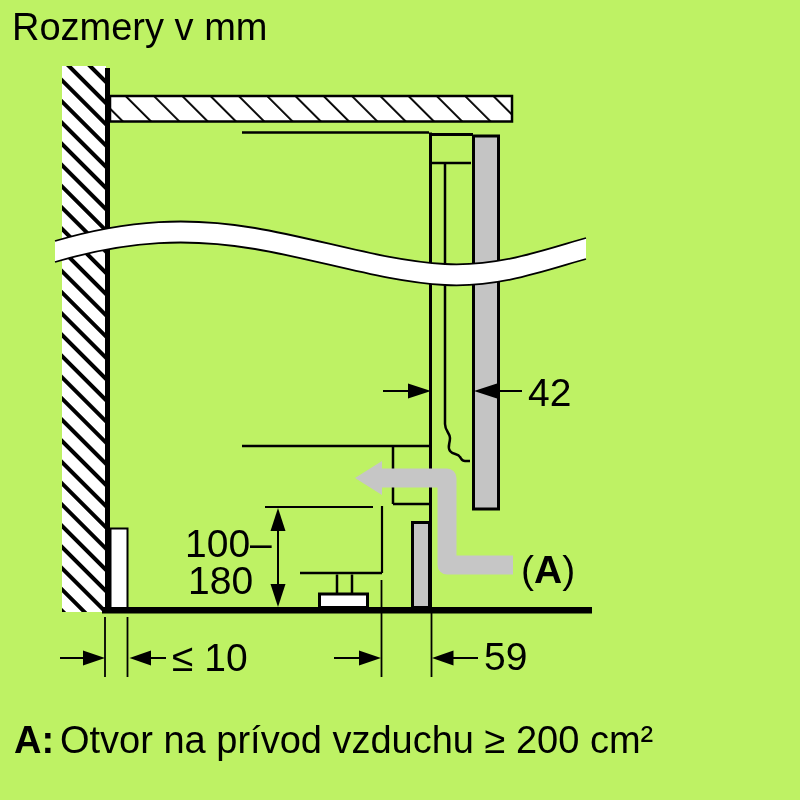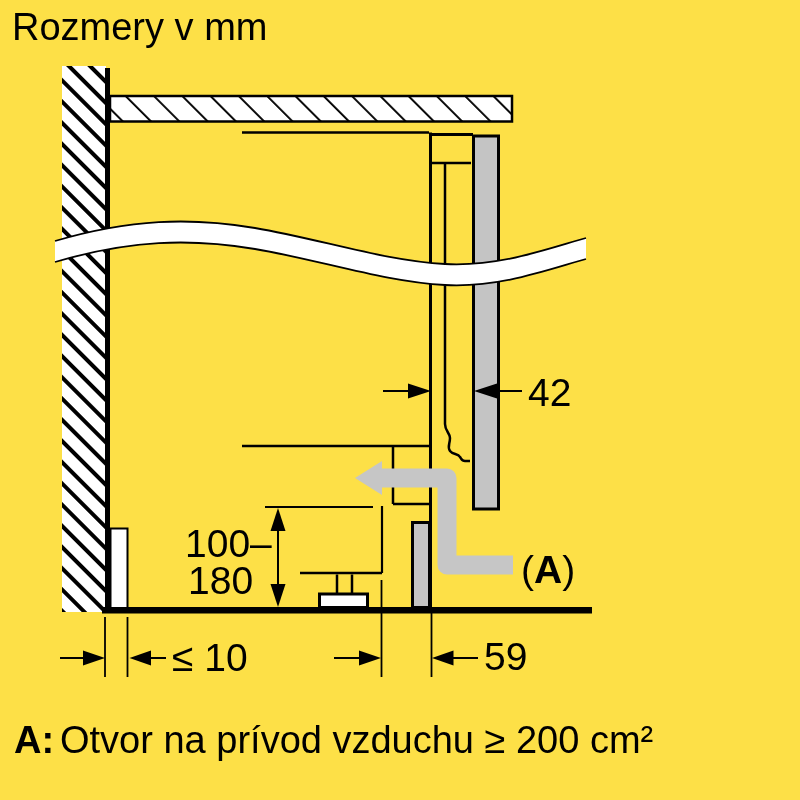--- a/index.html
+++ b/index.html
@@ -1,16 +1,16 @@
 <!DOCTYPE html>
 <html><head>
 <meta charset="utf-8">
 <style>
   html,body{margin:0;padding:0;background:#fff;}
-  #stage{position:relative;width:800px;height:800px;background:#fde047;overflow:hidden;}
+  #stage{position:relative;width:800px;height:800px;background:#bef264;overflow:hidden;}
   svg{position:absolute;left:0;top:0;}
   text{font-family:"Liberation Sans", sans-serif;fill:#000;}
   .t-title{font-size:38px;}
   .t-dim{font-size:39px;}
   .t-cap{font-size:38px;}
   .bold{font-weight:bold;}
 </style>
 </head>
 <body>
 

